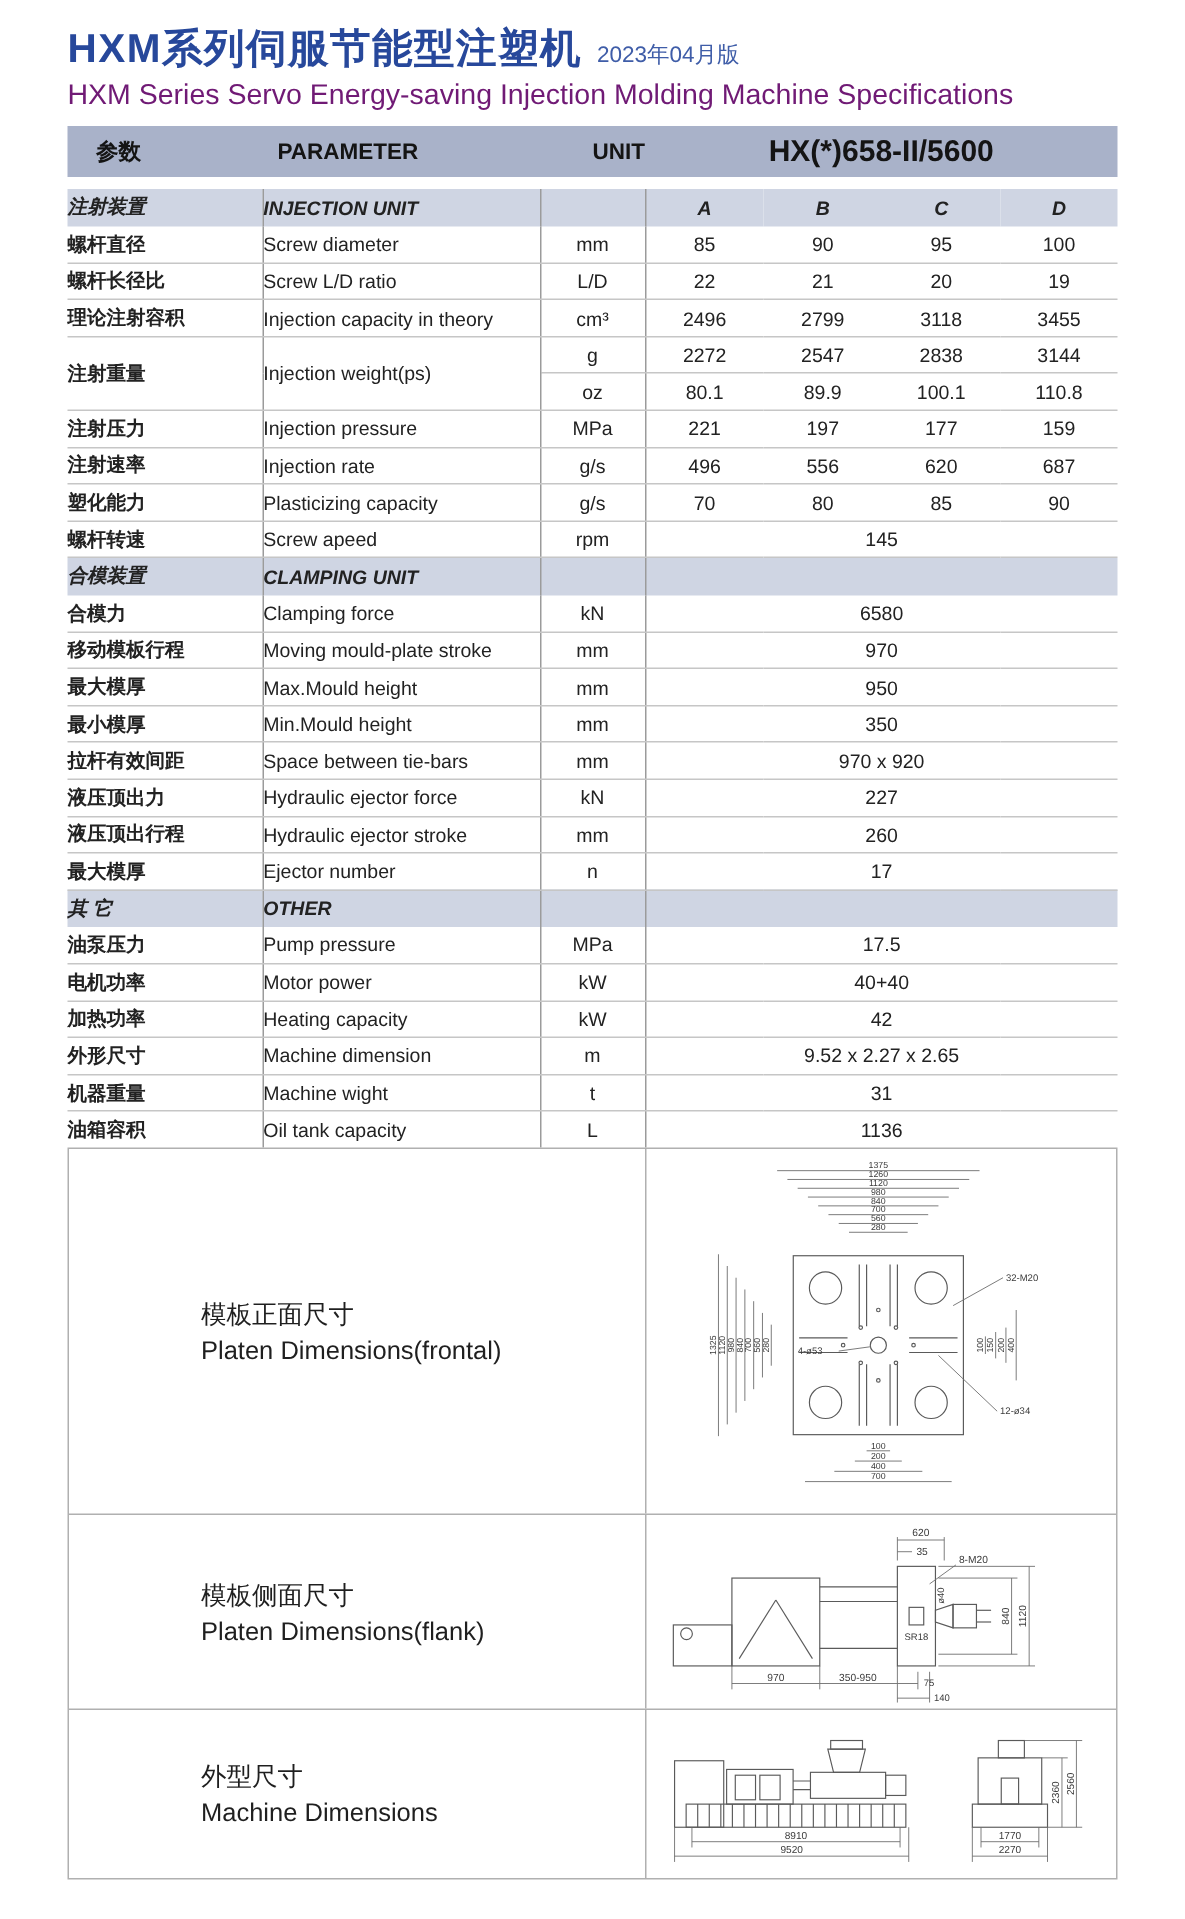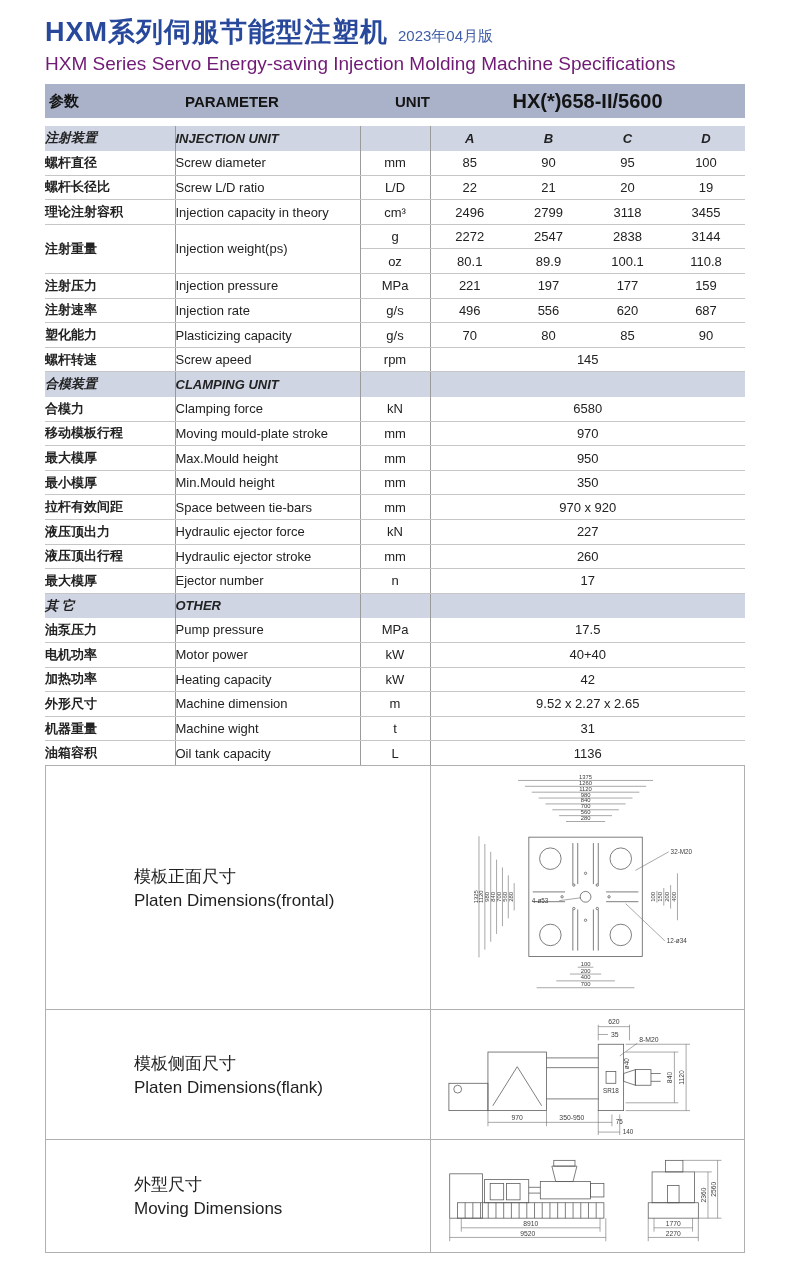--- a/index.html
+++ b/index.html
@@ -12,21 +12,21 @@
 
   
   .title-row { display:flex; align-items:baseline; }
   .title-cn   { font-size:27px; font-weight:bold; color:#27489b; letter-spacing:1px; }
   .title-light{ font-size:26px; font-weight:400; color:#5d6673; letter-spacing:3px; margin-left:2px; }
   .version    { font-size:15px; color:#3f5da8; margin-left:10px; }
   .subtitle   { font-size:19px; color:#701a75; margin-top:3px; }
 
   
   .band { margin-top:9px; height:34px; width:700px; background:#a9b2c9; display:flex; align-items:center; color:#141414; }
-  .band .b1 { width:130px; padding-left:4px; font-size:15px; font-weight:bold; }
+  .band .b1 { width:130px; padding-left:19px; font-size:15px; font-weight:bold; }
   .band .b2 { width:185px; padding-left:10px; font-size:15px; font-weight:bold; }
   .band .b3 { width:70px;  text-align:right; font-size:15px; font-weight:bold; }
   .band .b4 { flex:1; text-align:center; font-size:20px; font-weight:bold; }
 
   
   table.spec { border-collapse:collapse; table-layout:fixed; width:700px; margin-top:8px; }
   table.spec td { height:24.6px; padding:0; font-size:13px; }
   td.c1 { padding-left:14px; font-weight:600; border-right:1px solid #9b9b9b; }
   td.c2 { padding-left:10px; font-size:13.5px; border-right:1px solid #9b9b9b; }
   td.c3 { text-align:center; border-right:1px solid #9b9b9b; }
@@ -430,21 +430,21 @@
           <text class="t65" x="186" y="114">75</text>
           <line class="dim" x1="168" y1="122" x2="190" y2="122"></line>
           <text class="t65" x="193" y="124">140</text>
         </svg>
       </div>
     </div>
 
     <div class="d-row h-machine">
       <div class="d-label">
         <div class="cn">外型尺寸</div>
-        <div class="en">Moving Dimensions</div>
+        <div class="en">Machine Dimensions</div>
       </div>
       <div class="d-fig">
         <svg width="308" height="106" viewBox="0 0 315 110">
 
           <rect class="ln" x="22" y="62" width="152" height="16"></rect>
           <line class="ln" x1="30" y1="62" x2="30" y2="78"></line>
             <line class="ln" x1="38" y1="62" x2="38" y2="78"></line>
           <line class="ln" x1="46" y1="62" x2="46" y2="78"></line>
             <line class="ln" x1="54" y1="62" x2="54" y2="78"></line>
           <line class="ln" x1="62" y1="62" x2="62" y2="78"></line>

